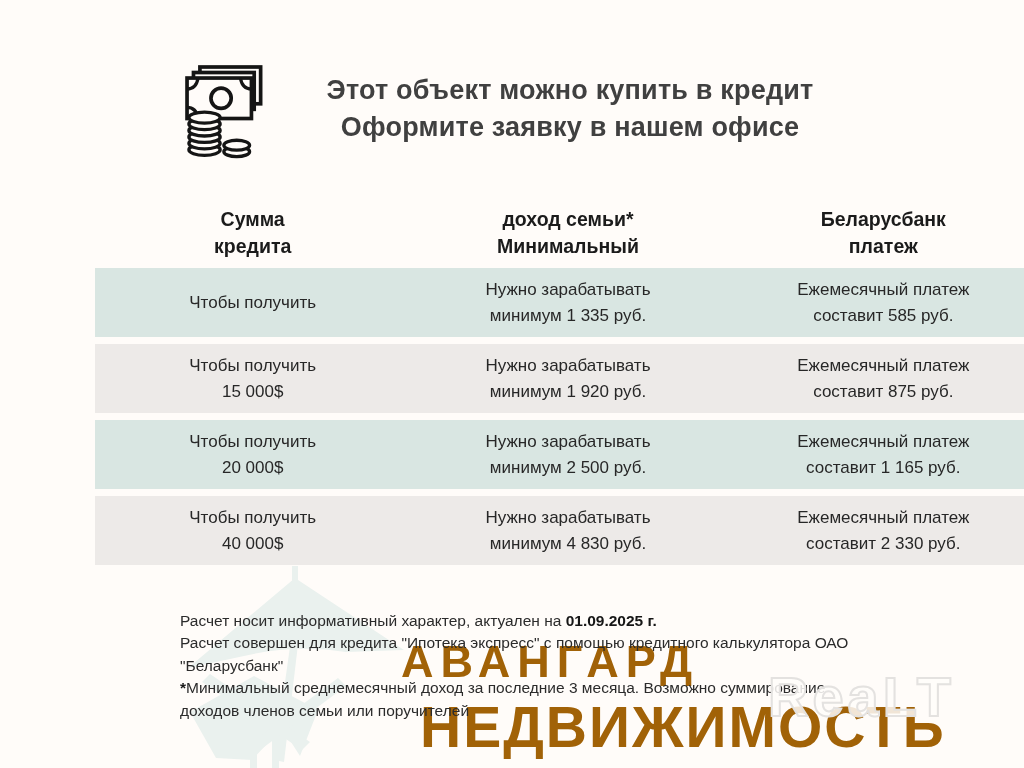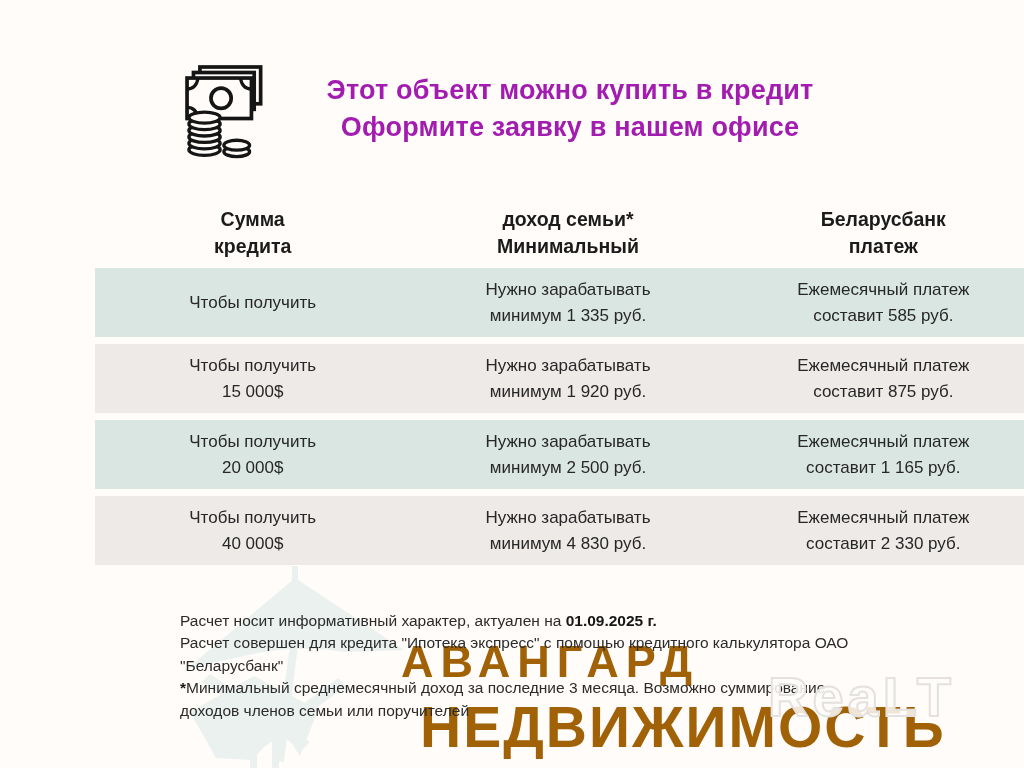--- a/index.html
+++ b/index.html
@@ -15,21 +15,21 @@
   #content-layer{z-index:1;}
   #overlay-layer{z-index:2;pointer-events:none;}
 
   
   .money-icon{position:absolute;left:176px;top:62px;width:92px;height:102px;}
   .title-block{
     position:absolute;left:280px;top:72px;width:580px;
     text-align:center;
   }
   .title-line{
-    font-size:27px;font-weight:bold;line-height:37px;color:#a21caf;
+    font-size:27px;font-weight:bold;line-height:37px;color:#404040;
     letter-spacing:.2px;white-space:nowrap;
   }
 
   
   .credit-table{position:absolute;left:95px;top:206px;width:946px;}
   .thead{display:flex;margin-bottom:8px;}
   .thead .th{
     flex:1;text-align:center;font-weight:bold;font-size:19.5px;
     line-height:27px;color:#1b1b1b;
   }

